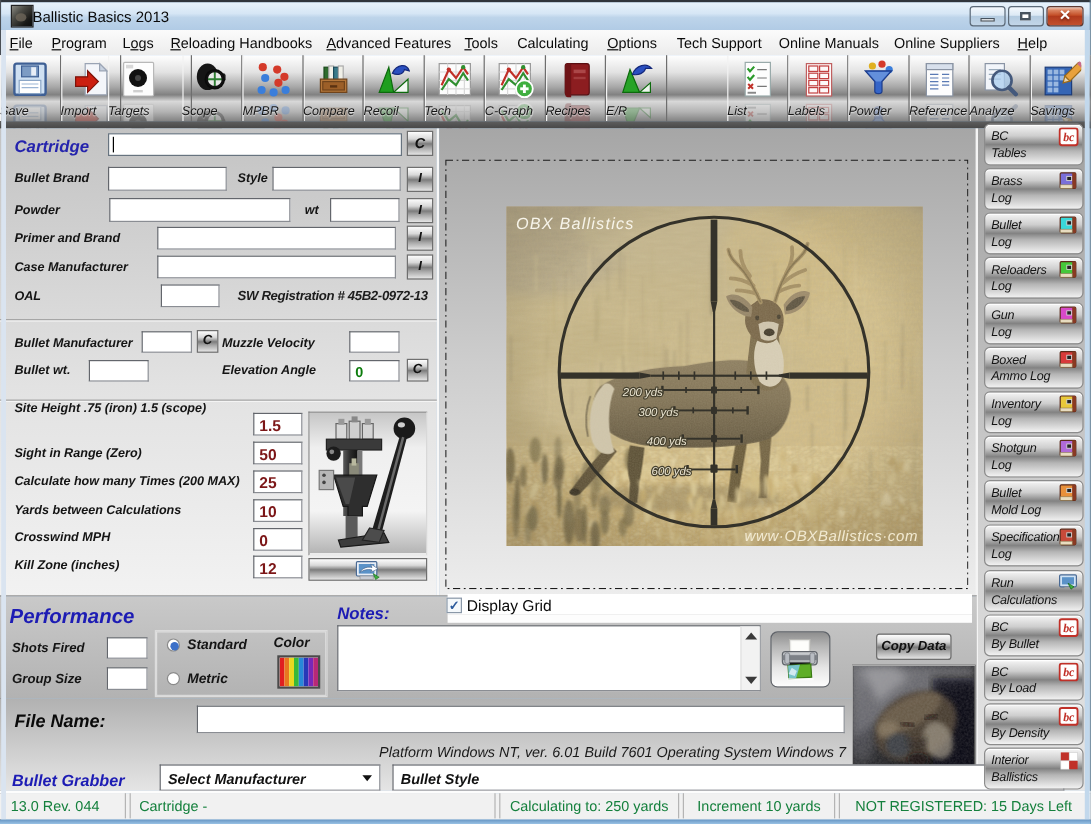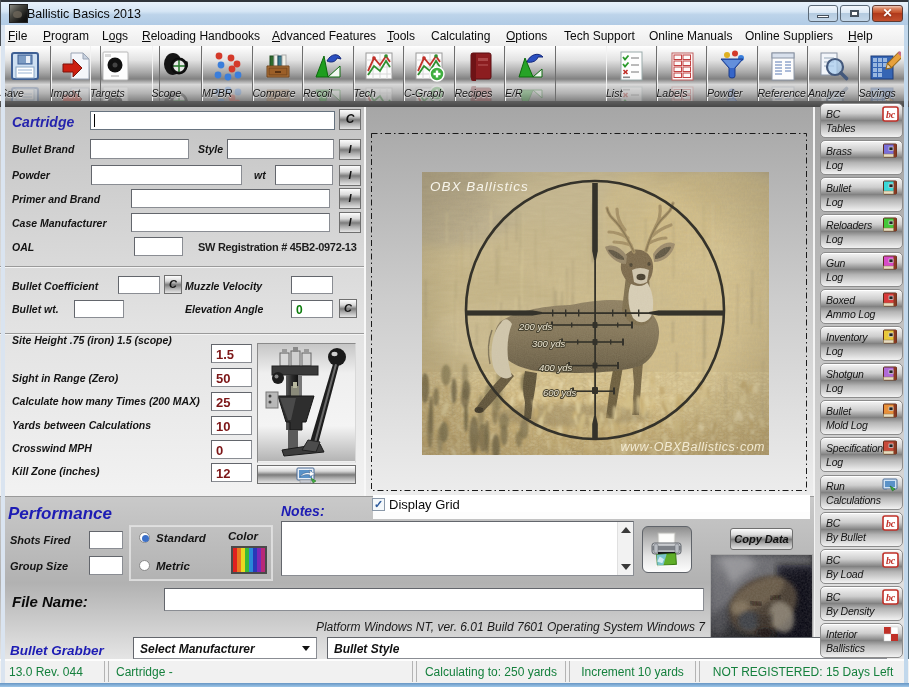--- a/index.html
+++ b/index.html
@@ -499,23 +499,23 @@
 <div class="lbl" style="left:12px;top:193px">Primer and Brand</div>
 <div class="inp" style="left:131px;top:189px;width:199px;height:19px"></div>
 <div class="sbtn" style="left:339px;top:188px;width:22px;height:21px;font-size:11px;line-height:19px">I</div>
 
 <div class="lbl" style="left:12px;top:217px">Case Manufacturer</div>
 <div class="inp" style="left:131px;top:213px;width:199px;height:19px"></div>
 <div class="sbtn" style="left:339px;top:212px;width:22px;height:21px;font-size:11px;line-height:19px">I</div>
 
 <div class="lbl" style="left:12px;top:241px">OAL</div>
 <div class="inp" style="left:134px;top:237px;width:49px;height:19px"></div>
-<div class="abs" style="left:198px;top:241px;font-size:11px;font-weight:bold;letter-spacing:-0.3px;color:#1d1d1d;white-space:nowrap">SW Registration # 45B2-0972-13</div>
-
-<div class="lbl" style="left:12px;top:280px">Bullet Coefficient</div>
+<div class="abs" style="left:198px;top:241px;font-size:11px;font-style:italic;font-weight:bold;letter-spacing:-0.3px;color:#1d1d1d;white-space:nowrap">SW Registration # 45B2-0972-13</div>
+
+<div class="lbl" style="left:12px;top:280px">Bullet Manufacturer</div>
 <div class="inp" style="left:118px;top:276px;width:42px;height:18px"></div>
 <div class="sbtn" style="left:164px;top:275px;width:18px;height:19px;font-size:11px;line-height:17px">C</div>
 <div class="lbl" style="left:185px;top:280px">Muzzle Velocity</div>
 <div class="inp" style="left:291px;top:276px;width:42px;height:18px"></div>
 
 <div class="lbl" style="left:12px;top:303px">Bullet wt.</div>
 <div class="inp" style="left:74px;top:300px;width:50px;height:18px"></div>
 <div class="lbl" style="left:185px;top:303px">Elevation Angle</div>
 <div class="inp" style="left:291px;top:300px;width:42px;height:18px">
     <div style="font-weight:bold;font-size:12px;color:#0c7c0c;padding:2px 0 0 4px">0</div>

